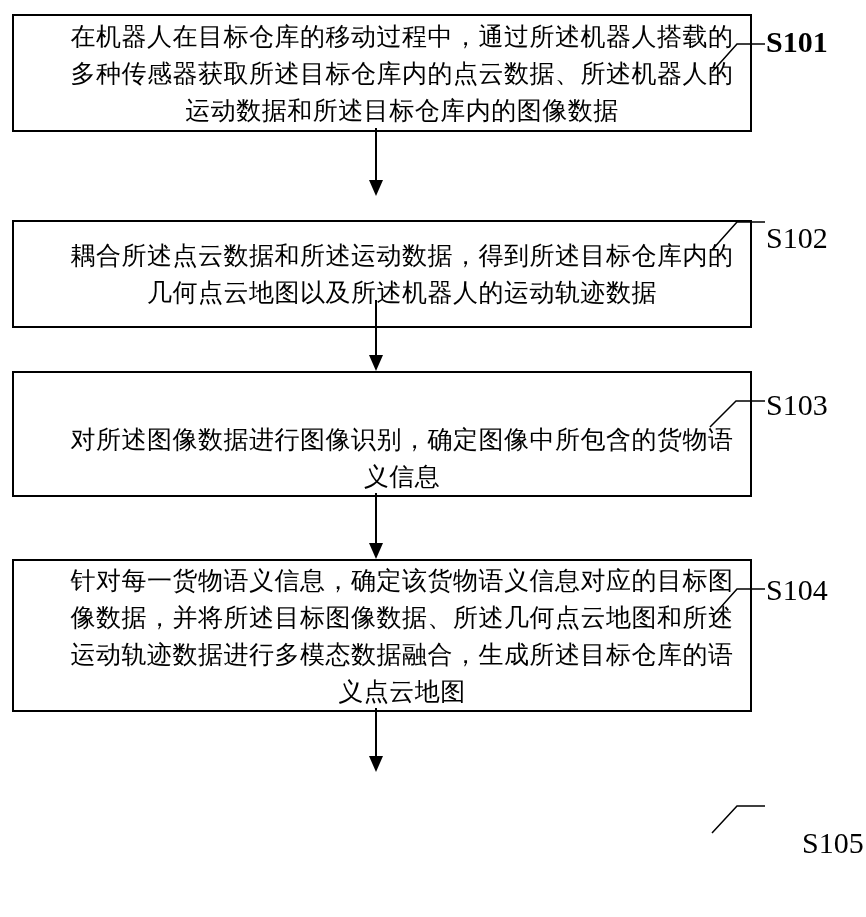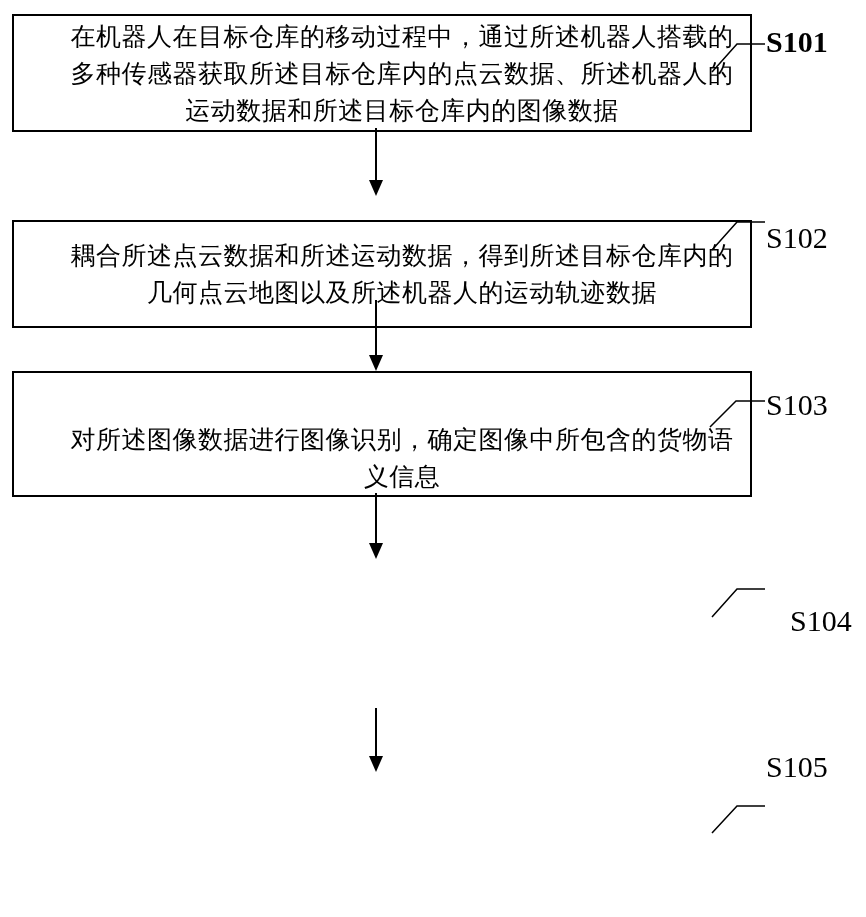--- a/index.html
+++ b/index.html
@@ -78,40 +78,46 @@
     position: absolute;
     left: 766px;
     font-size: 30px;
     line-height: 34px;
     font-family: "Liberation Serif", "DejaVu Serif", serif;
     white-space: nowrap;
   }
   .label-1 { top: 25px; font-weight: bold;  }
   .label-2 { top: 221px; }
   .label-3 { top: 388px; }
-  .label-4 { top: 604px; margin-left: 24px; }
-  .label-5 { top: 750px; }
+  .label-4 { top: 573px; }
+  .label-5 { top: 826px; margin-left: 36px; }
 </style>
 </head>
 <body>
 
 <div class="canvas">
 
   <div class="step-box box-1">
     <span class="step-text">在机器人在目标仓库的移动过程中，通过所述机器人搭载的
 多种传感器获取所述目标仓库内的点云数据、所述机器人的
 运动数据和所述目标仓库内的图像数据</span>
   </div>
   <div class="step-box box-2">
     <span class="step-text">耦合所述点云数据和所述运动数据，得到所述目标仓库内的
 几何点云地图以及所述机器人的运动轨迹数据</span>
   </div>
   <div class="step-box box-3">
     <span class="step-text">对所述图像数据进行图像识别，确定图像中所包含的货物语
 义信息</span>
+  </div>
+  <div class="step-box box-4">
+    <span class="step-text">针对每一货物语义信息，确定该货物语义信息对应的目标图
+像数据，并将所述目标图像数据、所述几何点云地图和所述
+运动轨迹数据进行多模态数据融合，生成所述目标仓库的语
+义点云地图</span>
   </div>
 
   <div class="arrow-line arrow-line-1"></div>
   <div class="arrow-head arrow-head-1"></div>
   <div class="arrow-line arrow-line-2"></div>
   <div class="arrow-head arrow-head-2"></div>
   <div class="arrow-line arrow-line-3"></div>
   <div class="arrow-head arrow-head-3"></div>
   <div class="arrow-line arrow-line-4"></div>
   <div class="arrow-head arrow-head-4"></div>

